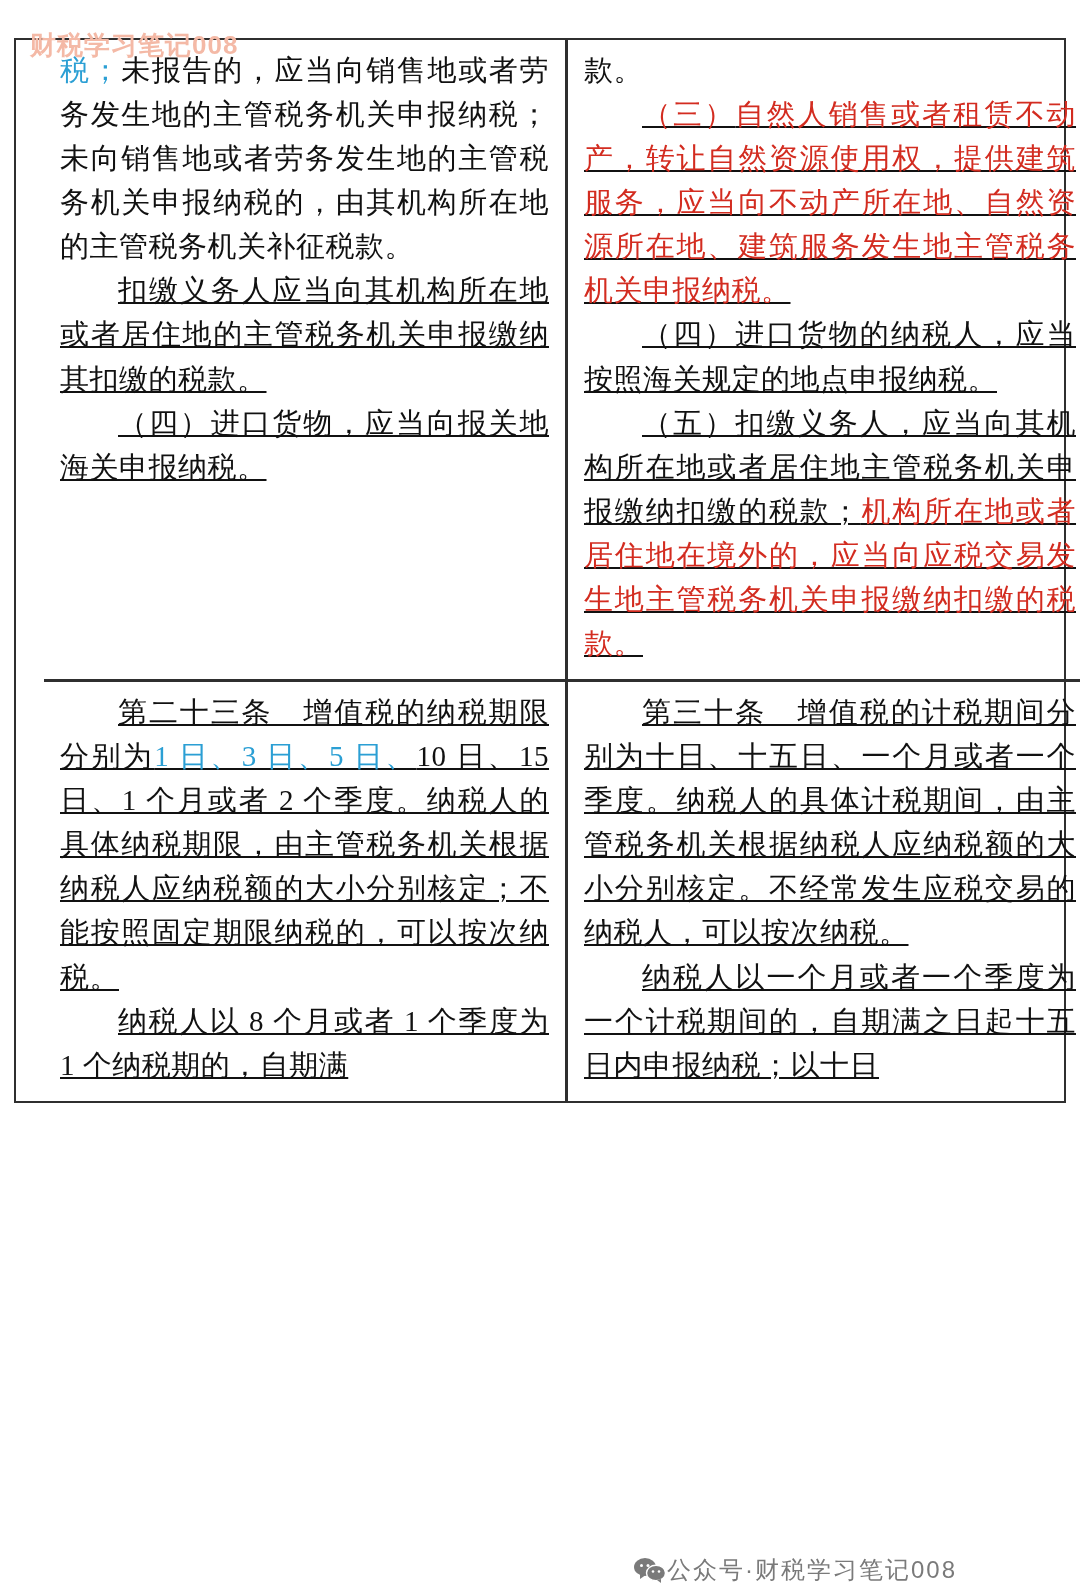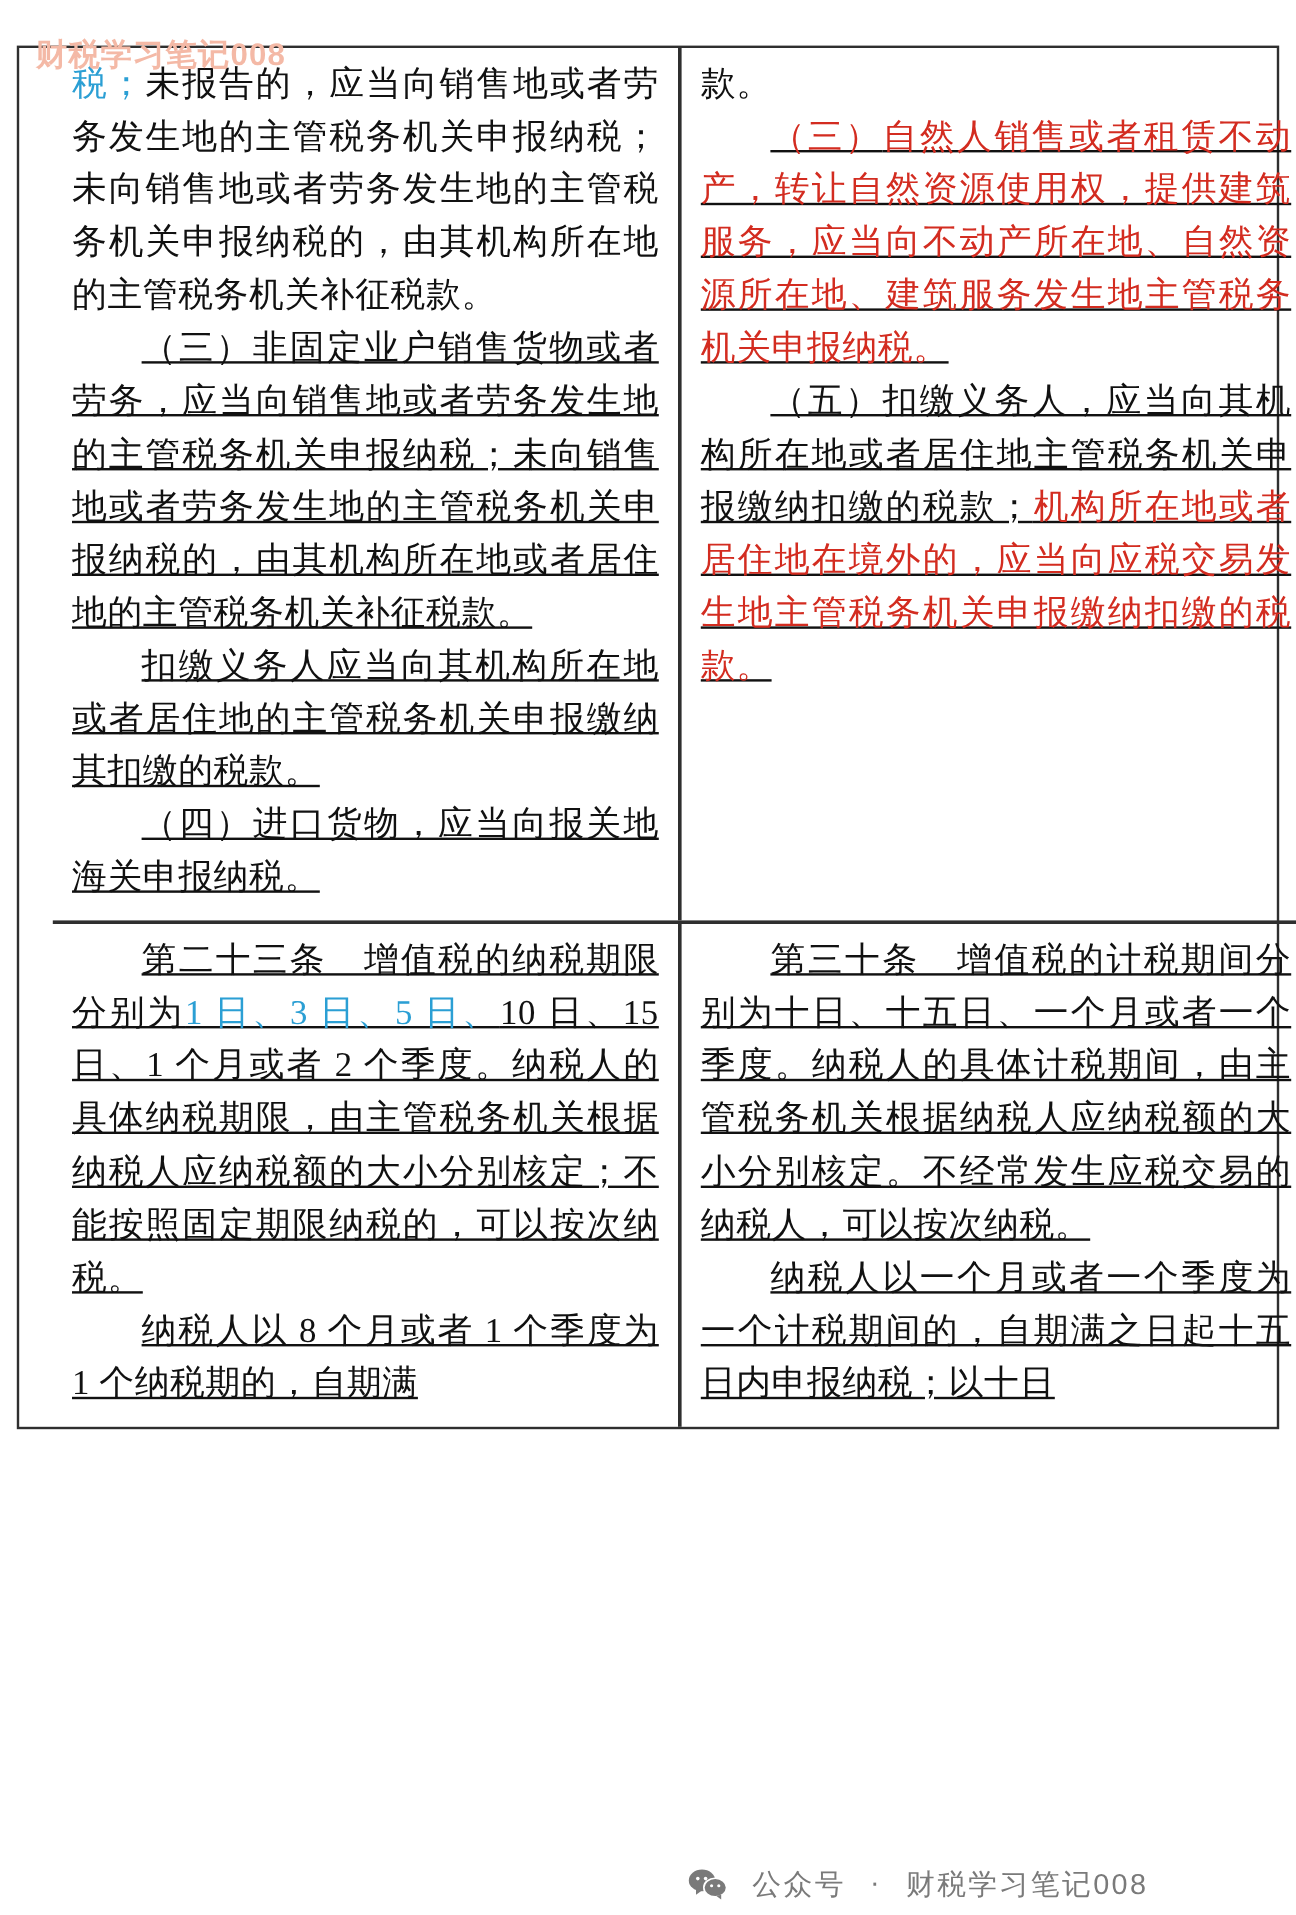--- a/index.html
+++ b/index.html
@@ -66,21 +66,21 @@
   p.noindent { text-indent: 0; }
   .red { color: #d32c20; }
   .blue { color: #2b9fd4; }
   .cell-r1 p, .cell-r2 p { }
   .footer {
     position: absolute;
     right: 24px;
     bottom: 10px;
     display: flex;
     align-items: center;
-    gap: 20px;
+    gap: 0;
     color: #7a7a7a;
     font-family: "Liberation Sans", sans-serif;
     font-size: 24px;
   }
   .wechat-icon {
     width: 34px;
     height: 28px;
     position: relative;
     display: inline-block;
   }
@@ -91,27 +91,27 @@
 <body>
 
 <div class="page">
 
   <div class="watermark-top">财税学习笔记008</div>
 
   <div class="table">
     <div class="row row-1">
       <div class="cell cell-left cell-r1" id="c-0-left">
           <p class="noindent"><span class="blue">税；</span><span>未报告的，应当向销售地或者劳务发生地的主管税务机关申报纳税；未向销售地或者劳务发生地的主管税务机关申报纳税的，由其机构所在地的主管税务机关补征税款。</span></p>
-          <p class="indent"><span>（三）非固定业户销售货物或者劳务，应当向销售地或者劳务发生地的主管税务机关申报纳税；未向销售地或者劳务发生地的主管税务机关申报纳税的，由其机构所在地或者居住地的主管税务机关补征税款。</span></p>
           <p class="indent"><span>扣缴义务人应当向其机构所在地或者居住地的主管税务机关申报缴纳其扣缴的税款。</span></p>
           <p class="indent"><span>（四）进口货物，应当向报关地海关申报纳税。</span></p>
         </div>
       <div class="cell cell-r1" id="c-0-right">
           <p class="noindent"><span>款。</span></p>
           <p class="indent"><span class="red">（三）</span><span class="red">自然人销售或者租赁不动产，转让自然资源使用权，提供建筑服务，应当向不动产所在地、自然资源所在地、建筑服务发生地主管税务机关申报纳税。</span></p>
+          <p class="indent"><span>（四）进口货物的纳税人，应当按照海关规定的地点申报纳税。</span></p>
           <p class="indent"><span>（五）扣缴义务人，应当向其机构所在地或者居住地主管税务机关申报缴纳扣缴的税款；</span><span class="red">机构所在地或者居住地在境外的，应当向应税交易发生地主管税务机关申报缴纳扣缴的税款。</span></p>
         </div>
     </div>
     <div class="row row-2">
       <div class="cell cell-left cell-r2" id="c-1-left">
           <p class="indent"><span>第二十三条　增值税的纳税期限分别为</span><span class="blue">1 日、3 日、5 日、</span><span>10 日、15 日、1 个月或者 2 个季度。纳税人的具体纳税期限，由主管税务机关根据纳税人应纳税额的大小分别核定；不能按照固定期限纳税的，可以按次纳税。</span></p>
           <p class="indent"><span>纳税人以 8 个月或者 1 个季度为 1 个纳税期的，自期满</span></p>
         </div>
       <div class="cell cell-r2" id="c-1-right">
           <p class="indent"><span>第三十条　增值税的计税期间分别为十日、十五日、一个月或者一个季度。纳税人的具体计税期间，由主管税务机关根据纳税人应纳税额的大小分别核定。不经常发生应税交易的纳税人，可以按次纳税。</span></p>

